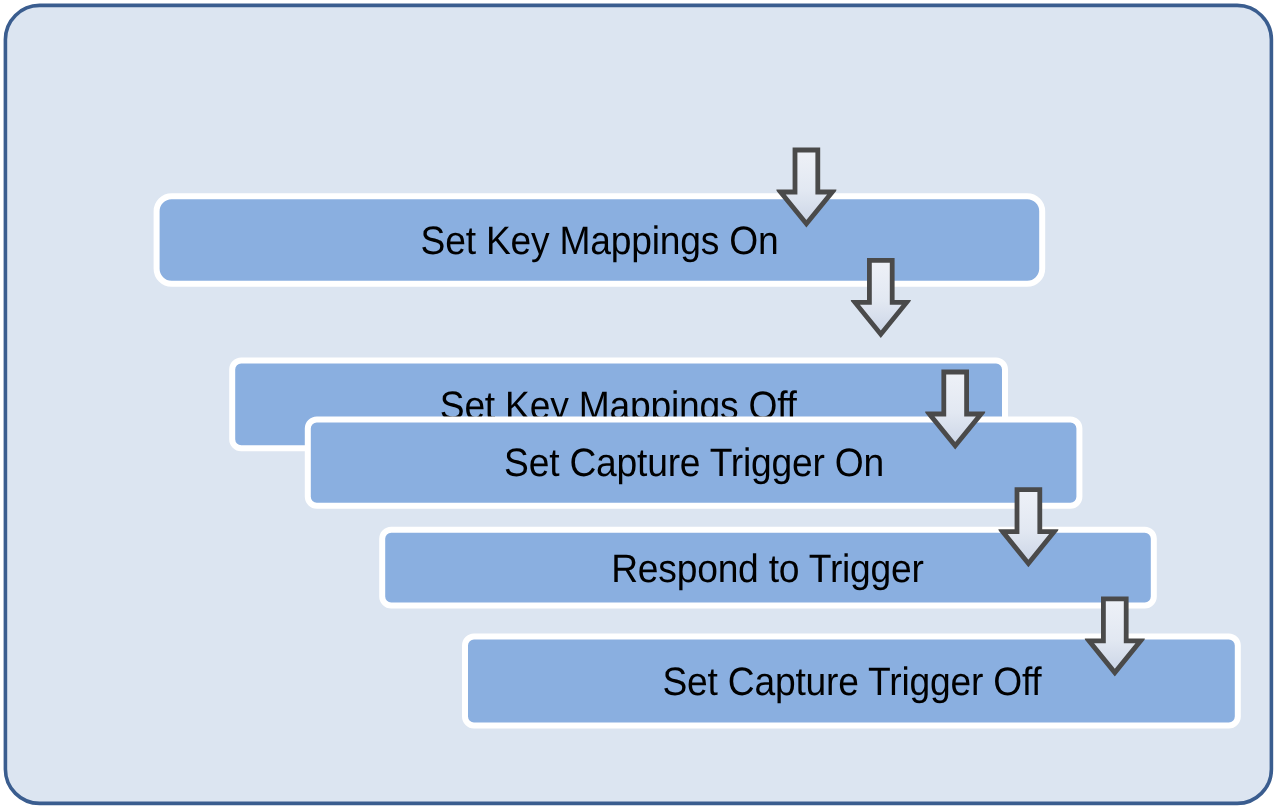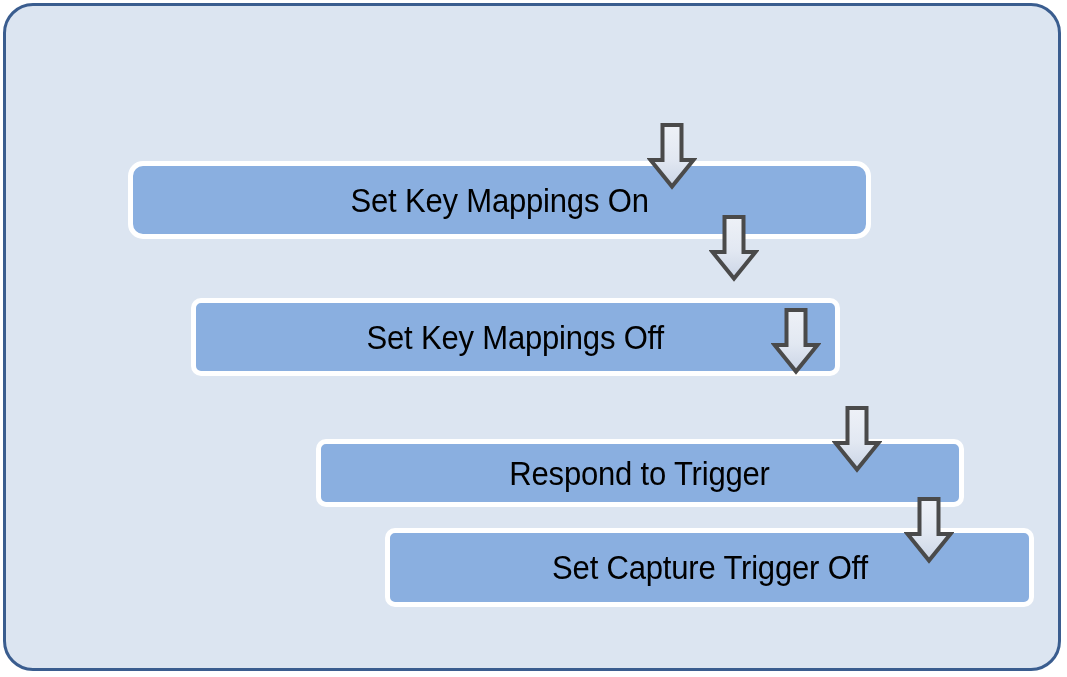--- a/index.html
+++ b/index.html
@@ -88,20 +88,23 @@
 
 
     <div class="step-box box-2">
       <span class="step-label">Set Key Mappings On</span>
     </div>
 
     <div class="step-box box-3">
       <span class="step-label">Set Key Mappings Off</span>
     </div>
 
+    <div class="step-box box-4">
+      <span class="step-label">Set Capture Trigger On</span>
+    </div>
 
     <div class="step-box box-5">
       <span class="step-label">Respond to Trigger</span>
     </div>
 
     <div class="step-box box-6">
       <span class="step-label">Set Capture Trigger Off</span>
     </div>
 
     <div class="flow-arrow arrow-1">

